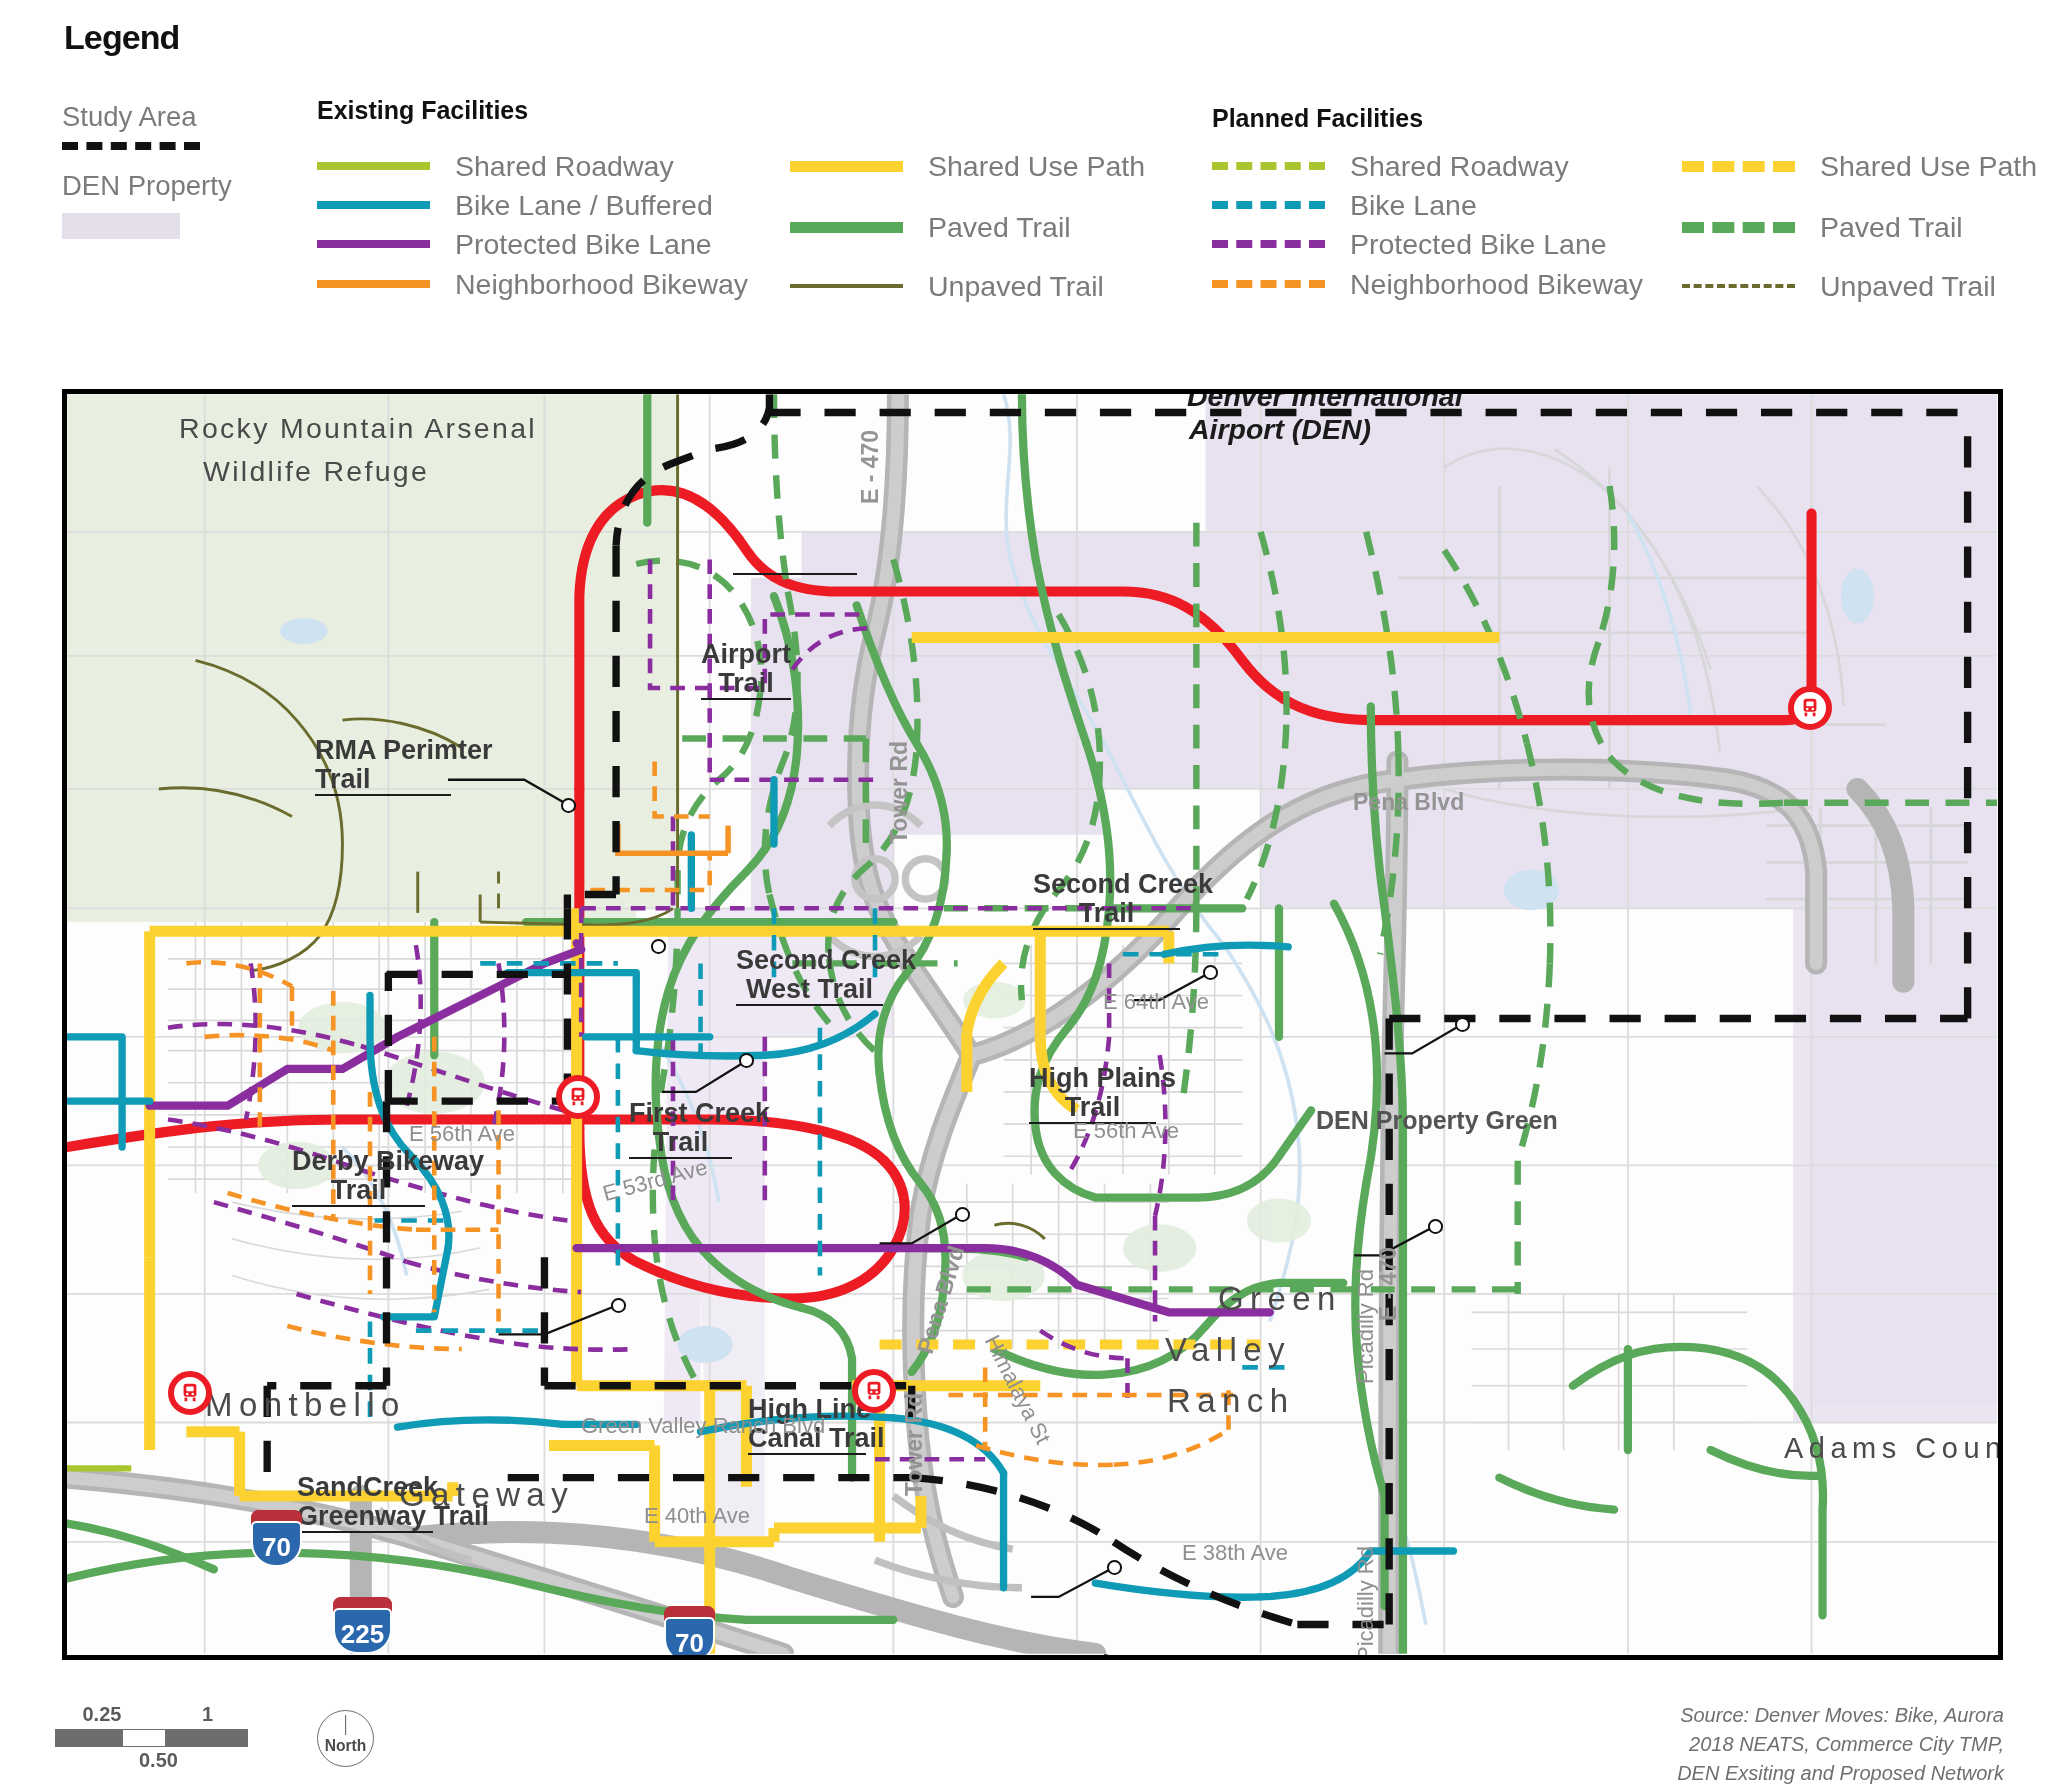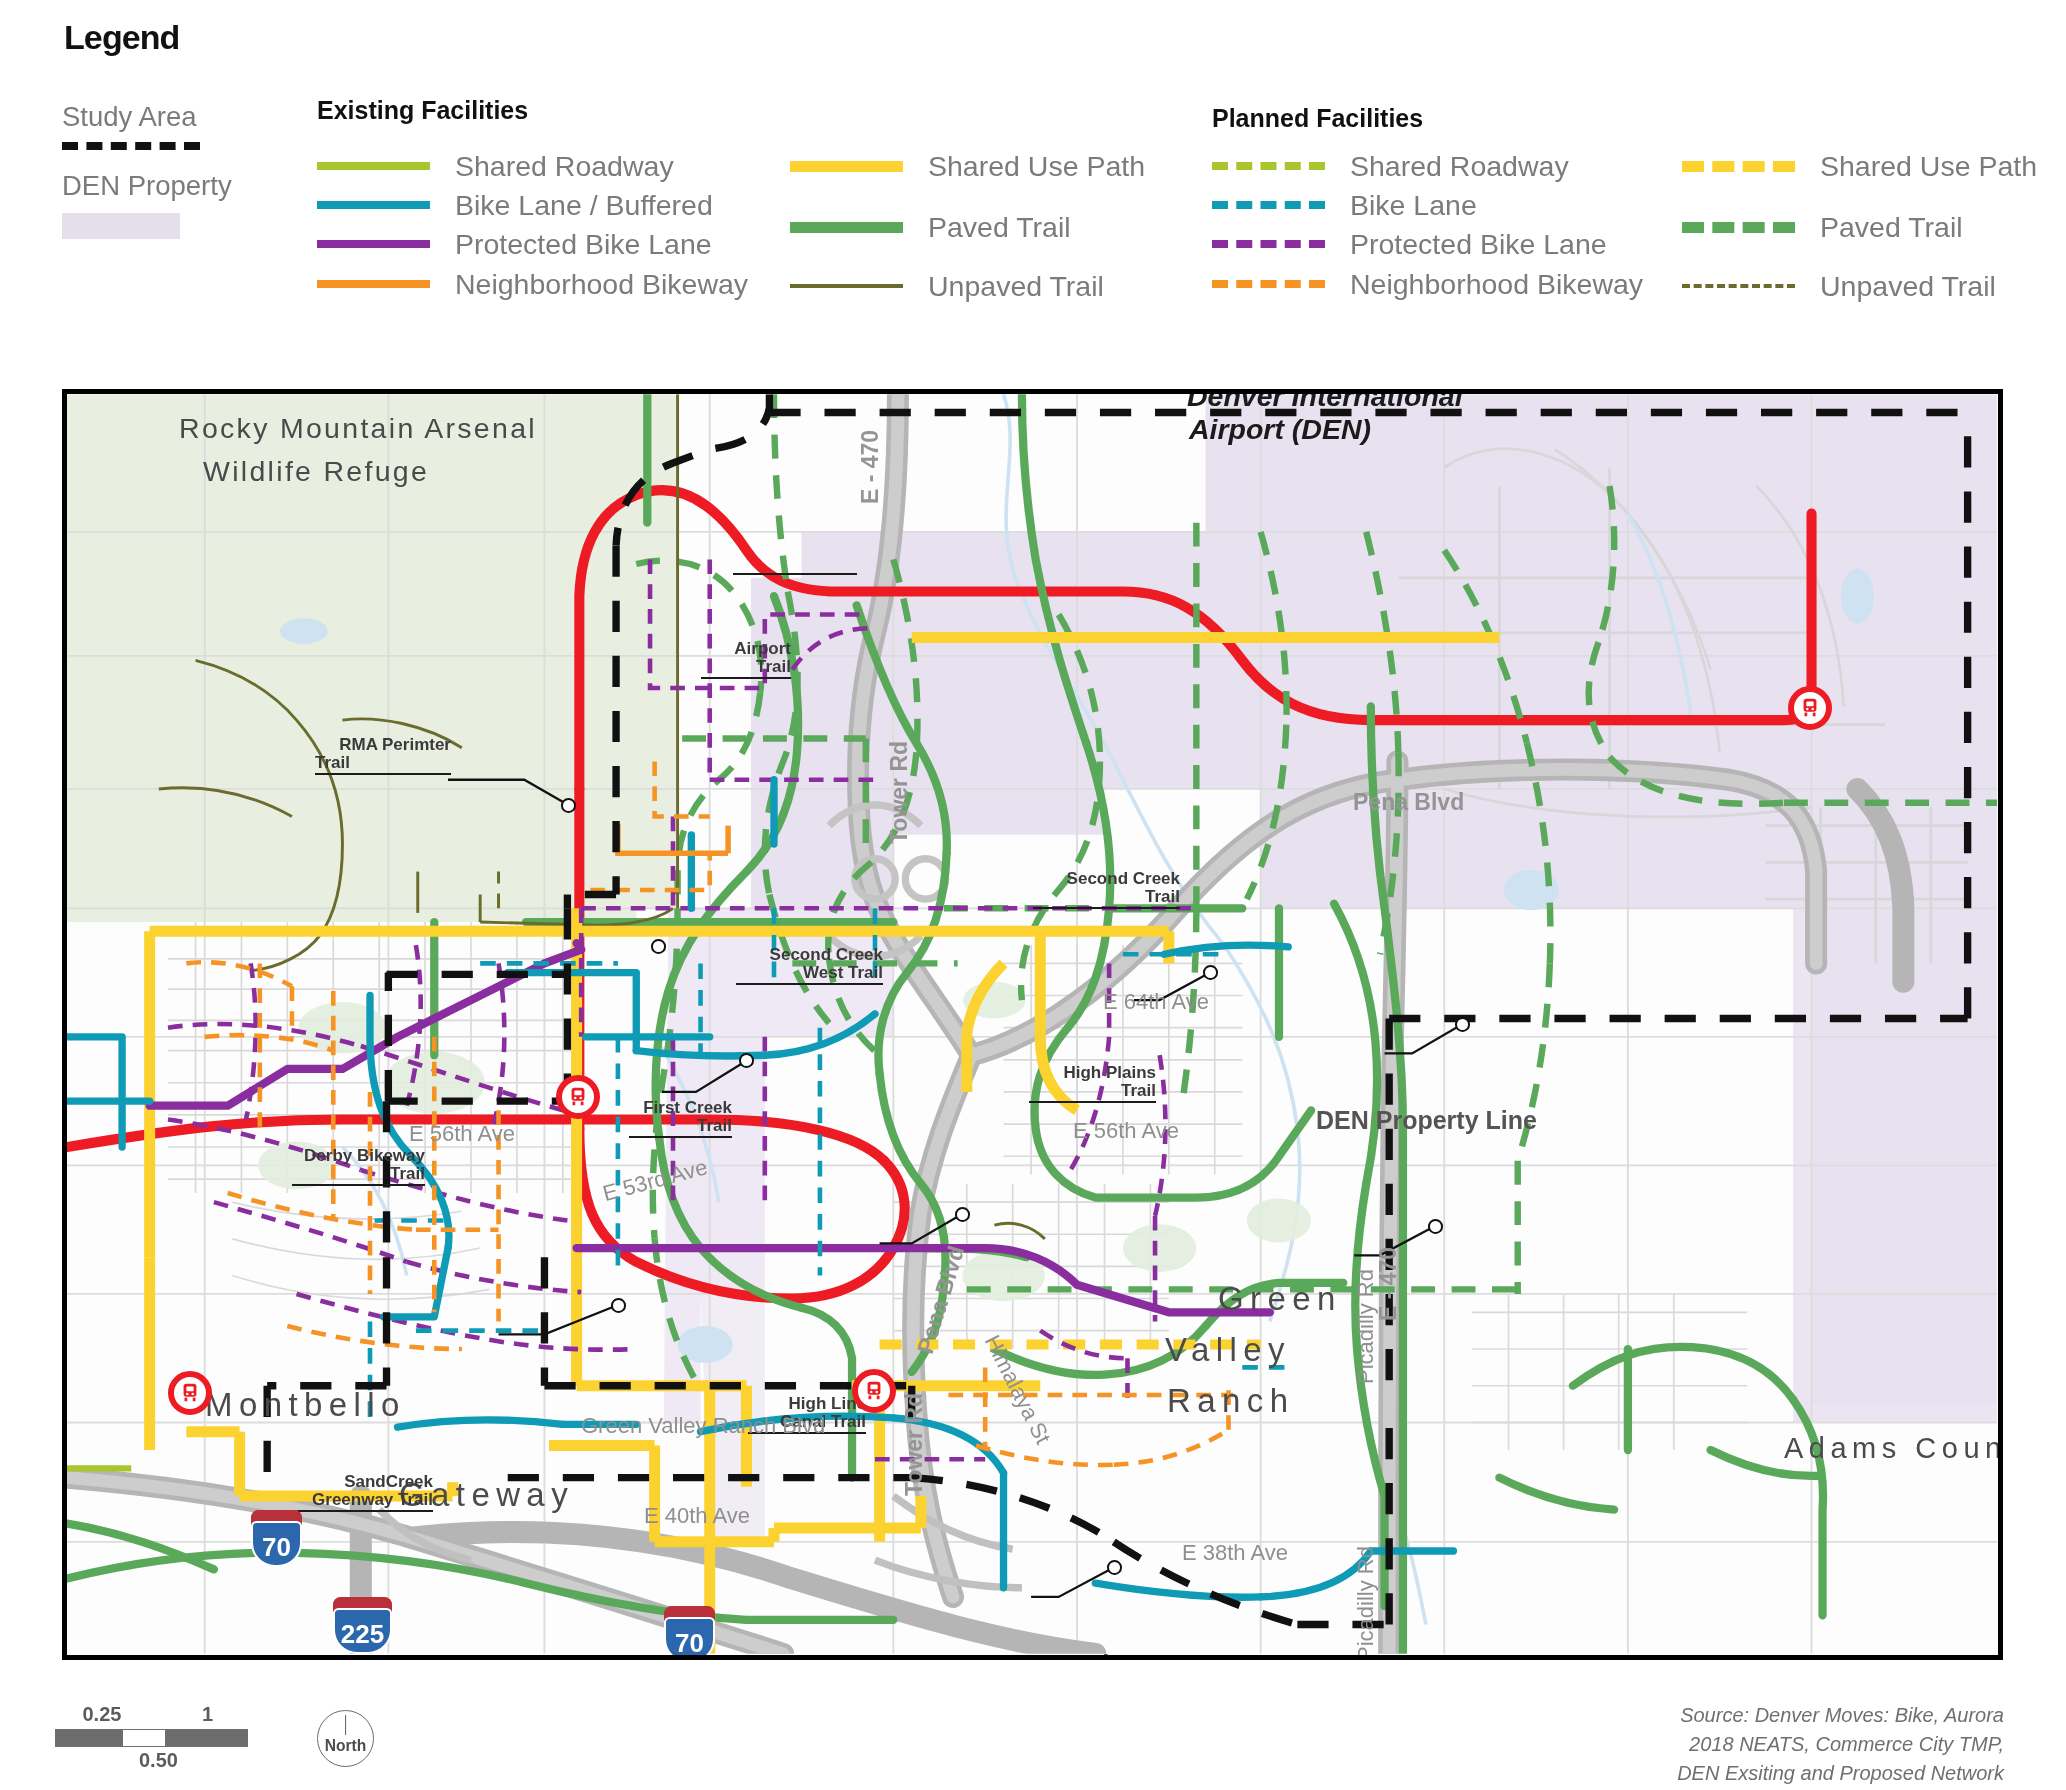--- a/index.html
+++ b/index.html
@@ -26,21 +26,21 @@
 
   
   #map-frame{position:absolute;left:62px;top:389px;width:1941px;height:1271px;border:5.5px solid #000;box-sizing:border-box;background:#fdfdfd;overflow:hidden;}
   #map-svg{position:absolute;left:0;top:0;}
 
   
   .mlabel{position:absolute;pointer-events:none;white-space:nowrap;}
   .place-lg{font-size:33px;color:#4b4b4b;letter-spacing:6.4px;}
   .place-md{font-size:29px;color:#4b4b4b;letter-spacing:5.5px;}
   .refuge{font-size:28.5px;color:#4a4a4a;letter-spacing:2.3px;}
-  .callout{font-size:17px;font-weight:bold;color:#3a3a3a;line-height:1.08;text-align:right;border-bottom:2.3px solid #1b1b1b;}
+  .callout{font-size:27px;font-weight:bold;color:#3a3a3a;line-height:1.08;text-align:center;border-bottom:2.3px solid #1b1b1b;}
   .roadlab{font-size:23px;color:#949494;font-weight:bold;}
   .roadlab-thin{font-size:22px;color:#8f8f8f;}
   .denprop{font-size:25px;color:#545454;font-weight:bold;}
   .airportlab{font-size:28.5px;font-weight:bold;font-style:italic;color:#1b1b1b;text-align:right;line-height:1.12;}
 
   .vert{transform-origin:left top;}
 
   
   .shield{position:absolute;width:51px;height:57px;}
   .shield .top{position:absolute;left:0;top:0;width:100%;height:14.7px;background:#b9303a;border-radius:7.3px 7.3px 0 0;}
@@ -558,21 +558,21 @@
       </g>
     </g>
   </svg>
 
   <div class="mlabel refuge" style="left:112px;top:18.4px;">Rocky Mountain Arsenal</div>
   <div class="mlabel refuge" style="left:136px;top:61px;">Wildlife Refuge</div>
 
   <div class="mlabel airportlab" style="left:1120px;top:-13px;width:184px;">Denver International</div>
   <div class="mlabel airportlab" style="left:1120px;top:20px;width:184px;">Airport (DEN)</div>
 
-  <div class="mlabel denprop" style="left:1249px;top:712px;">DEN Property Line</div>
+  <div class="mlabel denprop" style="left:1249px;top:712px;">DEN Property Green</div>
 
   <div class="mlabel place-lg" style="left:1151px;top:886px;">Green</div>
   <div class="mlabel place-lg" style="left:1098px;top:937px;">Valley</div>
   <div class="mlabel place-lg" style="left:1100px;top:988px;">Ranch</div>
 
   <div class="mlabel place-lg" style="left:138px;top:992px;">Montbello</div>
   <div class="mlabel place-lg" style="left:332px;top:1082px;">Gateway</div>
   <div class="mlabel place-md" style="left:1029px;top:1254px;">Aurora</div>
   <div class="mlabel place-md" style="left:1717px;top:1038px;">Adams County</div>
 

